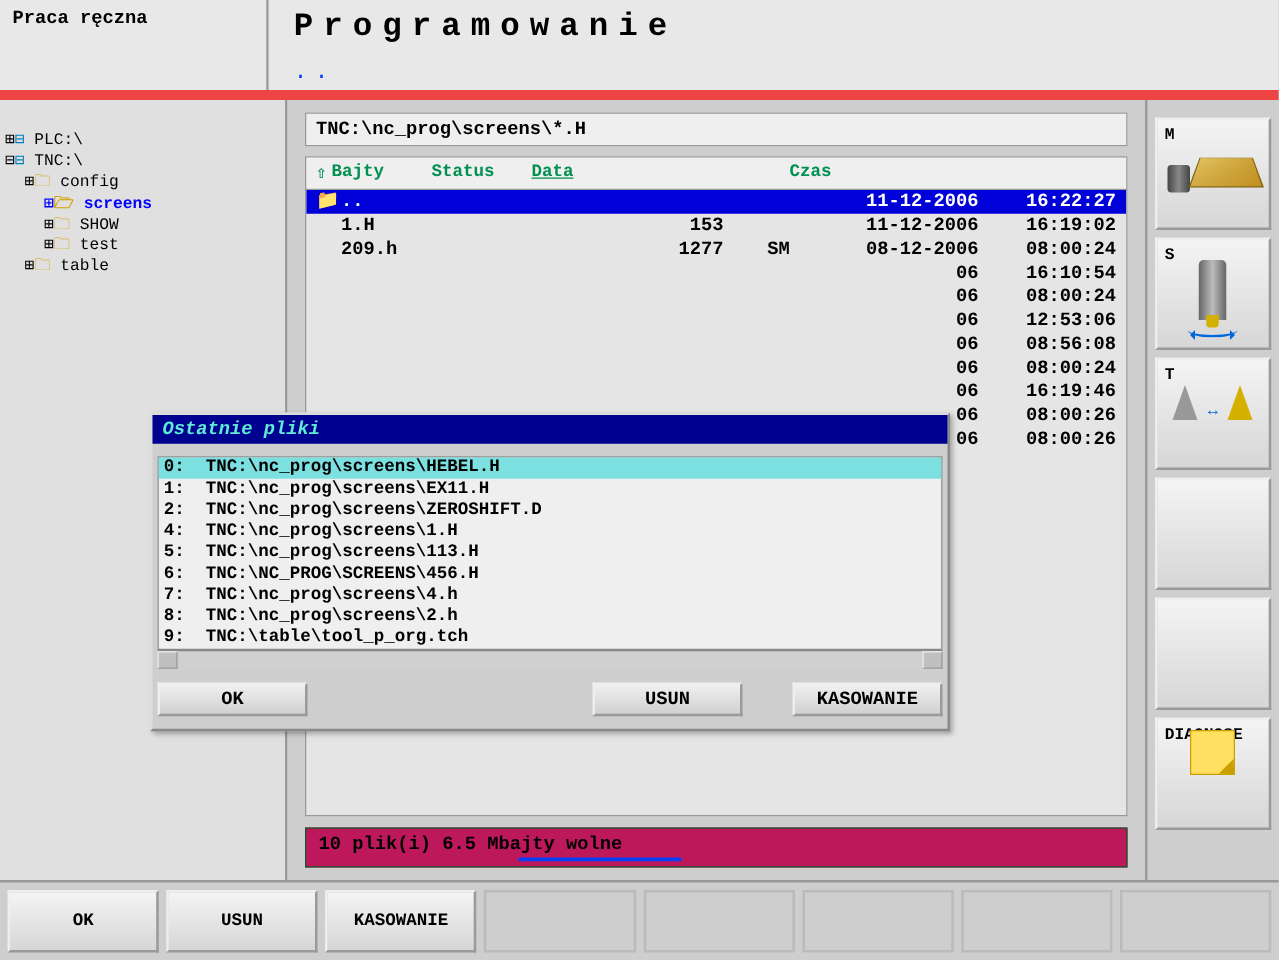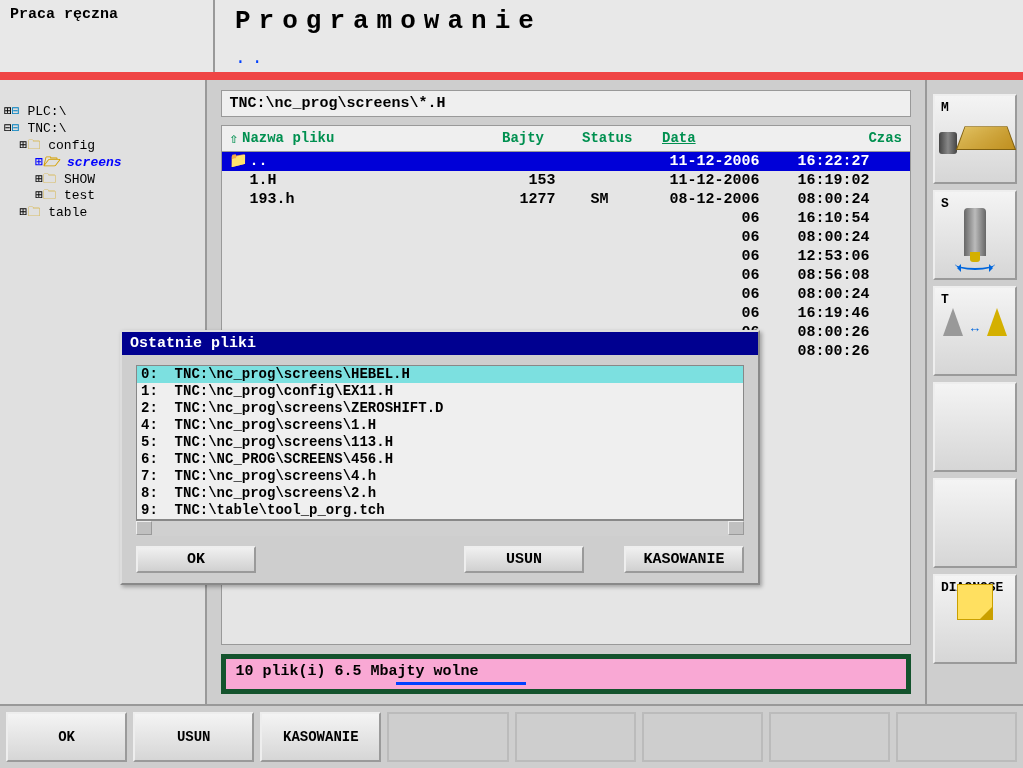--- a/index.html
+++ b/index.html
@@ -40,21 +40,21 @@
 .mid-area { display: flex; flex: 1; position: relative; }
 .left-tree {
   width: 260px;
   background: #e0e0e0;
   border-right: 2px solid #999;
   padding: 24px 4px;
   font-size: 13px;
   line-height: 1.3;
 }
 .tree-row { white-space: pre; }
-.tree-row.selected { color: #0000ff; font-weight: bold; font-style: italic; }
+.tree-row.selected { color: #0000ff; font-weight: bold; }
 .drive-icon { color: #0080c0; }
 .folder-icon { color: #d4a000; }
 
 .center-area {
   flex: 1;
   background: #cecece;
   padding: 10px 14px;
   display: flex;
   flex-direction: column;
 }
@@ -98,22 +98,22 @@
 }
 .file-row.highlighted { background: #0000d8; color: #fff; }
 .fr-icon { width: 20px; }
 .fr-name { width: 240px; }
 .fr-bytes { width: 80px; text-align: right; padding-right: 14px; }
 .fr-status { width: 60px; text-align: center; }
 .fr-date { width: 130px; text-align: right; }
 .fr-time { width: 110px; text-align: right; }
 
 .status-bar {
-  background: #f9a8d4;
-  border: 5px solid #14532d;
+  background: #be185d;
+  border: 1px solid #14532d;
   padding: 4px 10px;
   font-weight: bold;
   font-size: 15px;
   margin-top: 9px;
   position: relative;
 }
 .status-underline {
   height: 3px;
   background: #0040ff;
   width: 130px;
@@ -146,26 +146,27 @@
   left: 120px;
   top: 250px;
   width: 640px;
   background: #cecece;
   border: 2px outset #ddd;
   box-shadow: 2px 2px 4px rgba(0,0,0,0.3);
   z-index: 100;
 }
 .dialog-title {
   background: #000090;
-  color: #ffffff;
+  color: #5eead4;
   padding: 3px 8px;
   font-size: 15px;
   font-weight: bold;
-}
-.dialog-body { padding: 10px 14px; }
+  font-style: italic;
+}
+.dialog-body { padding: 10px 4px; }
 .recent-box {
   background: #efefef;
   border: 1px solid #888;
   font-size: 14px;
   font-weight: bold;
   line-height: 17px;
 }
 .recent-item { padding: 0 4px; white-space: pre; }
 .recent-item.sel { background: #7ce0e0; }
 .recent-scroll {
@@ -247,21 +248,20 @@
       <div class="tree-row selected">    ⊞<span class="folder-icon">🗁</span> <span>screens</span></div>
       <div class="tree-row">    ⊞<span class="folder-icon">🗀</span> <span>SHOW</span></div>
       <div class="tree-row">    ⊞<span class="folder-icon">🗀</span> <span>test</span></div>
       <div class="tree-row">  ⊞<span class="folder-icon">🗀</span> <span>table</span></div>
     </div>
 
     <div class="center-area">
       <div class="path-box">TNC:\nc_prog\screens\*.H</div>
       <div class="file-header">
         <span class="sort-arrow">⇧</span>
-        <span class="col-name">Nazwa pliku</span>
         <span class="col-bytes">Bajty</span>
         <span class="col-status">Status</span>
         <span class="col-date">Data</span>
         <span class="col-time">Czas</span>
       </div>
       <div class="file-list" id="file-list">
           <div class="file-row highlighted">
             <span class="fr-icon">📁</span>
             <span class="fr-name">..</span>
             <span class="fr-bytes"></span>
@@ -272,21 +272,21 @@
           <div class="file-row">
             <span class="fr-icon"></span>
             <span class="fr-name">1.H</span>
             <span class="fr-bytes">153</span>
             <span class="fr-status"></span>
             <span class="fr-date">11-12-2006</span>
             <span class="fr-time">16:19:02</span>
           </div>
           <div class="file-row">
             <span class="fr-icon"></span>
-            <span class="fr-name">193.h</span>
+            <span class="fr-name">209.h</span>
             <span class="fr-bytes">1277</span>
             <span class="fr-status">SM</span>
             <span class="fr-date">08-12-2006</span>
             <span class="fr-time">08:00:24</span>
           </div>
           <div class="file-row">
             <span class="fr-icon"></span>
             <span class="fr-name"></span>
             <span class="fr-bytes"></span>
             <span class="fr-status"></span>
@@ -384,21 +384,21 @@
         <span class="lbl">DIAGNOSE</span>
         <div class="note"></div>
       </div>
     </div>
 
     <div class="dialog">
       <div class="dialog-title">Ostatnie pliki</div>
       <div class="dialog-body">
         <div class="recent-box" id="recent-box">
             <div class="recent-item sel">0:  TNC:\nc_prog\screens\HEBEL.H</div>
-            <div class="recent-item">1:  TNC:\nc_prog\config\EX11.H</div>
+            <div class="recent-item">1:  TNC:\nc_prog\screens\EX11.H</div>
             <div class="recent-item">2:  TNC:\nc_prog\screens\ZEROSHIFT.D</div>
             <div class="recent-item">4:  TNC:\nc_prog\screens\1.H</div>
             <div class="recent-item">5:  TNC:\nc_prog\screens\113.H</div>
             <div class="recent-item">6:  TNC:\NC_PROG\SCREENS\456.H</div>
             <div class="recent-item">7:  TNC:\nc_prog\screens\4.h</div>
             <div class="recent-item">8:  TNC:\nc_prog\screens\2.h</div>
             <div class="recent-item">9:  TNC:\table\tool_p_org.tch</div>
           </div>
         <div class="recent-scroll">
           <div class="arr l"></div>

